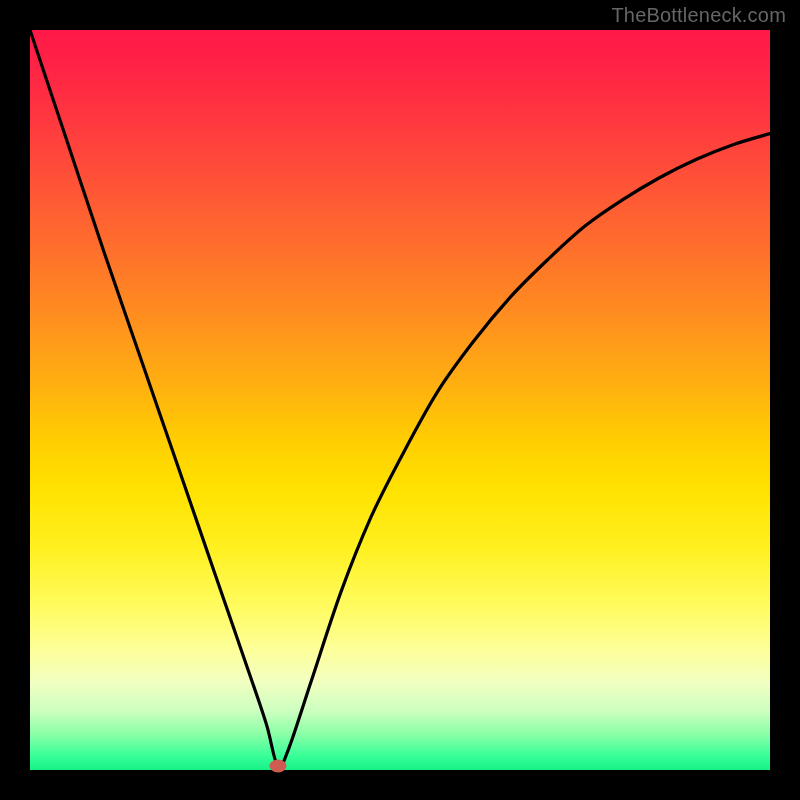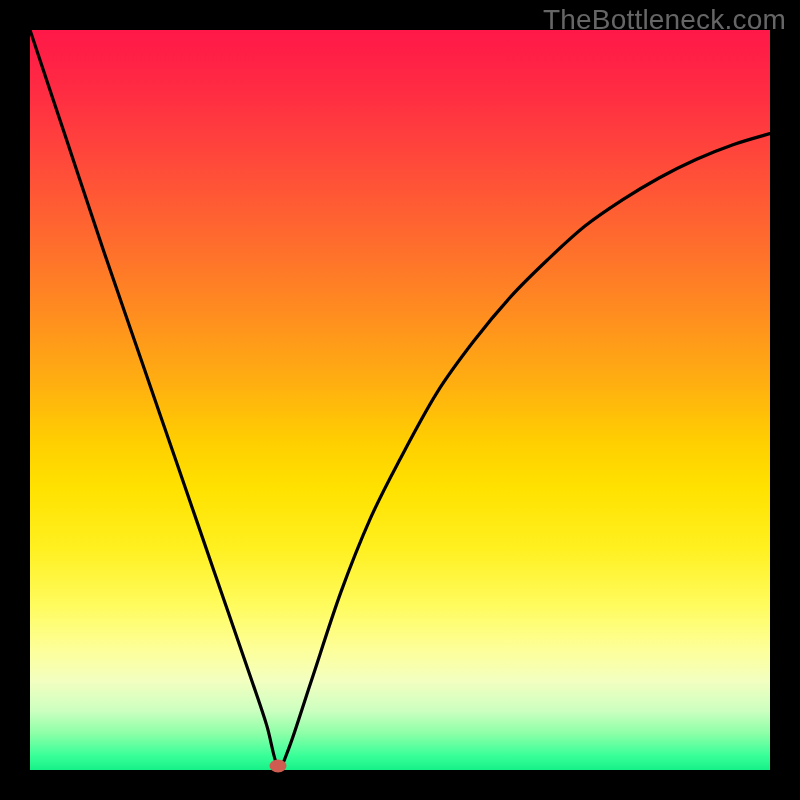--- a/index.html
+++ b/index.html
@@ -15,21 +15,21 @@
     position: relative;
     width: 800px;
     height: 800px;
     background: #000;
   }
   .watermark {
     position: absolute;
     top: 4px;
     right: 14px;
     color: #666;
-    font-size: 28px;
+    font-size: 20px;
     font-weight: 500;
     letter-spacing: 0.2px;
     z-index: 20;
   }
   .plot-frame {
     position: absolute;
     left: 30px;
     top: 30px;
     width: 740px;
     height: 740px;

